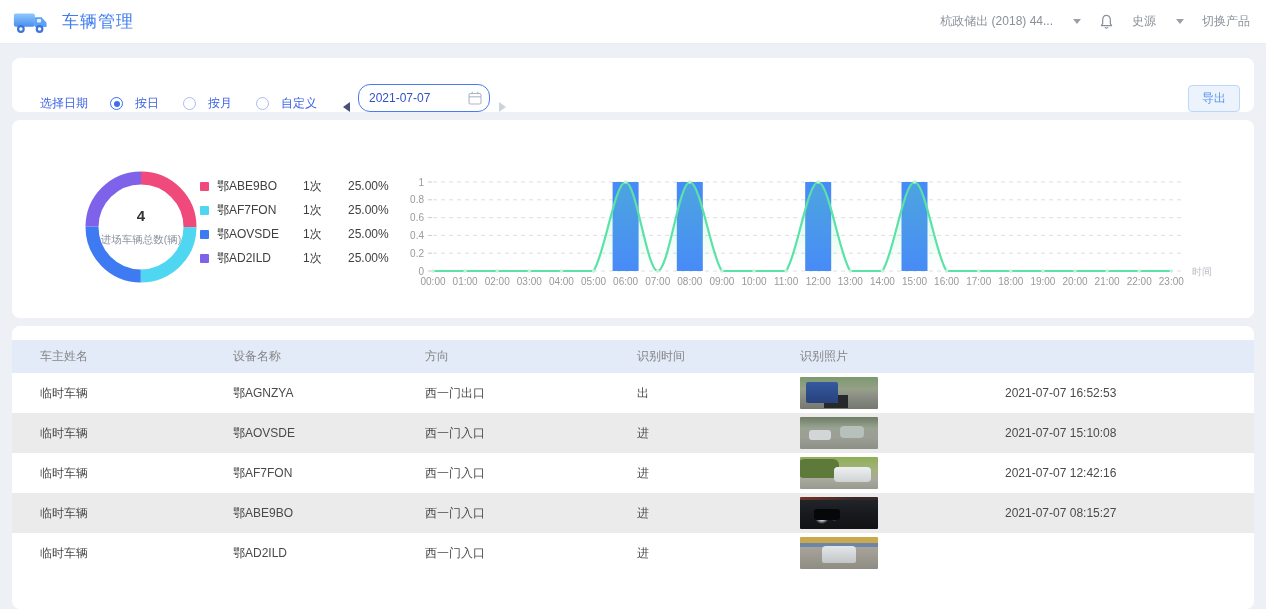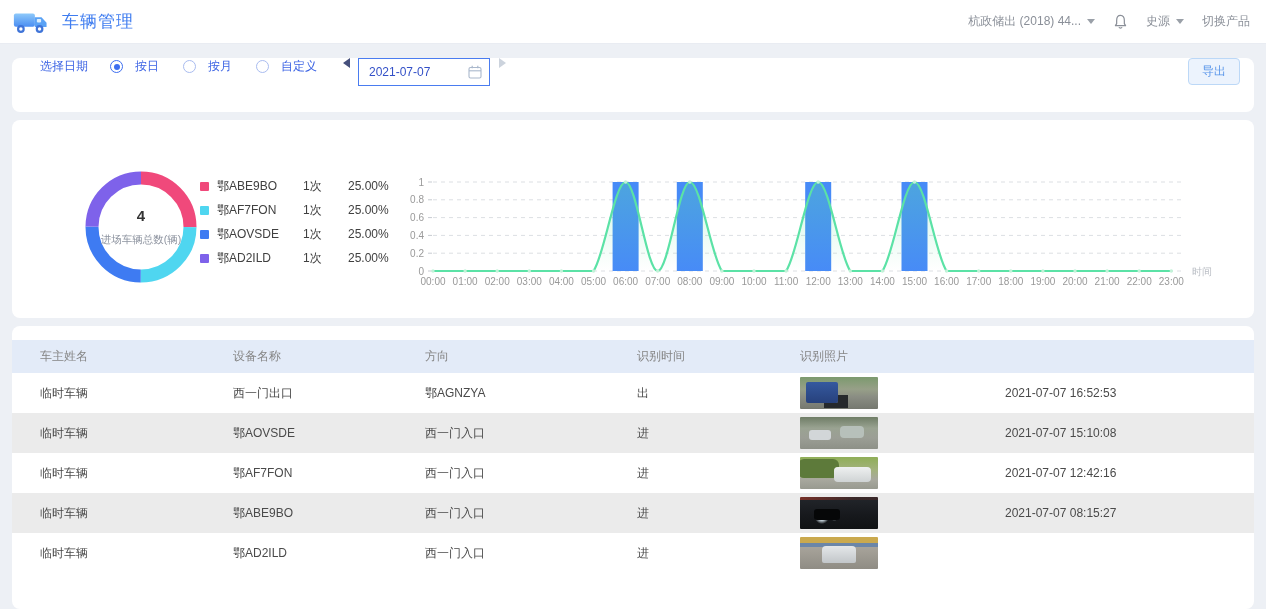--- a/index.html
+++ b/index.html
@@ -3,38 +3,38 @@
 <meta charset="utf-8">
 <style>
   html,body{margin:0;padding:0;}
   body{width:1266px;height:609px;overflow:hidden;background:#edf0f5;font-family:"Liberation Sans",sans-serif;-webkit-font-smoothing:antialiased;}
   .page{position:relative;width:1266px;height:526px;}
   
   .app-header{position:absolute;left:0;top:0;width:100%;height:44px;background:#fff;border-bottom:1px solid #e9ecf2;display:flex;align-items:center;justify-content:space-between;box-sizing:border-box;padding:0 16px 0 12px;}
   .brand{display:flex;align-items:center;}
   .page-title{font-size:17px;font-weight:500;color:#3e7cf0;margin:0 0 0 12px;letter-spacing:1px;}
   .header-right{display:flex;align-items:center;gap:18px;color:#8a8f98;font-size:12px;}
-  .hr-item{display:flex;align-items:center;gap:6px;cursor:pointer;white-space:nowrap;text-align:center;}
+  .hr-item{display:flex;align-items:center;gap:20px;cursor:pointer;white-space:nowrap;text-align:center;}
   .caret{width:0;height:0;border-left:4px solid transparent;border-right:4px solid transparent;border-top:5px solid #9aa0a8;display:inline-block;}
   
   .card{position:absolute;left:12px;width:1242px;background:#fff;border-radius:8px;box-sizing:border-box;}
-  .filter-card{top:58px;height:54px;display:flex;align-items:flex-start;padding:0 14px 0 28px;}
+  .filter-card{top:58px;height:54px;display:flex;align-items:flex-end;padding:0 14px 0 28px;}
   .chart-card{top:120px;height:198px;}
   .table-card{top:326px;height:283px;padding-top:14px;}
   
   .f-label{font-size:12px;color:#3d64e4;margin-right:22px;}
   .radio-group{display:flex;align-items:center;gap:24px;margin-right:26px;}
   .radio-item{display:flex;align-items:center;gap:12px;font-size:12px;color:#3d64e4;cursor:pointer;}
   .radio{width:13px;height:13px;border-radius:50%;border:1px solid #a9bcf0;background:#fff;display:inline-block;position:relative;box-sizing:border-box;}
   .radio.checked{border-color:#3d6ef0;}
   .radio.checked::after{content:"";position:absolute;left:2.5px;top:2.5px;width:6px;height:6px;border-radius:50%;background:#3d6ef0;}
   .arrow-left{width:0;height:0;border-top:5px solid transparent;border-bottom:5px solid transparent;border-right:7px solid #46507c;margin-right:8px;cursor:pointer;}
   .arrow-right{width:0;height:0;border-top:5px solid transparent;border-bottom:5px solid transparent;border-left:7px solid #ccd3dd;margin-left:9px;cursor:pointer;}
   .date-box{position:relative;width:132px;height:28px;}
-  .date-box input{width:100%;height:100%;box-sizing:border-box;border:1px solid #4a7cf0;border-radius:0;padding:0 26px 0 10px;font-size:12px;color:#3350c7;font-family:"Liberation Sans",sans-serif;outline:none;background:#fff;}
+  .date-box input{width:100%;height:100%;box-sizing:border-box;border:1px solid #4a7cf0;border-radius:12px;padding:0 26px 0 10px;font-size:12px;color:#3350c7;font-family:"Liberation Sans",sans-serif;outline:none;background:#fff;}
   .cal-icon{position:absolute;right:8px;top:7px;}
   .export-btn{margin-left:auto;height:27px;padding:0 13px;background:#ecf3fd;border:1px solid #bcd8f7;border-radius:4px;color:#5a96ea;font-size:12px;cursor:pointer;font-family:"Liberation Sans",sans-serif;}
   
   .donut-wrap{position:absolute;left:73px;top:51px;width:112px;height:112px;}
   .donut-center{position:absolute;left:0;top:0;width:112px;height:112px;display:flex;flex-direction:column;align-items:center;justify-content:center;pointer-events:none;}
   .donut-value{font-size:15px;font-weight:bold;color:#333;line-height:18px;}
   .donut-label{font-size:10.5px;color:#8e94a0;margin-top:8px;white-space:nowrap;}
   .legend{position:absolute;left:188px;top:54px;display:flex;flex-direction:column;}
   .legend-row{display:flex;align-items:center;height:24px;font-size:12px;color:#404040;}
   .legend-swatch{width:9px;height:9px;border-radius:1px;margin-right:8px;flex:0 0 auto;}
@@ -260,22 +260,22 @@
     <div class="t-row t-head" id="thead">
         <div>车主姓名</div>
         <div>设备名称</div>
         <div>方向</div>
         <div>识别时间</div>
         <div>识别照片</div>
       </div>
     <div id="tbody">
         <div class="t-row t-body-row">
           <div>临时车辆</div>
+          <div>鄂AGNZYA</div>
           <div>西一门出口</div>
-          <div>鄂AGNZYA</div>
           <div>出</div>
           <div>
             <div class="photo photo-1" title="blue-truck-daylight">
               <i></i>
             </div>
           </div>
           <div>2021-07-07 16:52:53</div>
         </div>
         <div class="t-row t-body-row stripe">
           <div>临时车辆</div>

